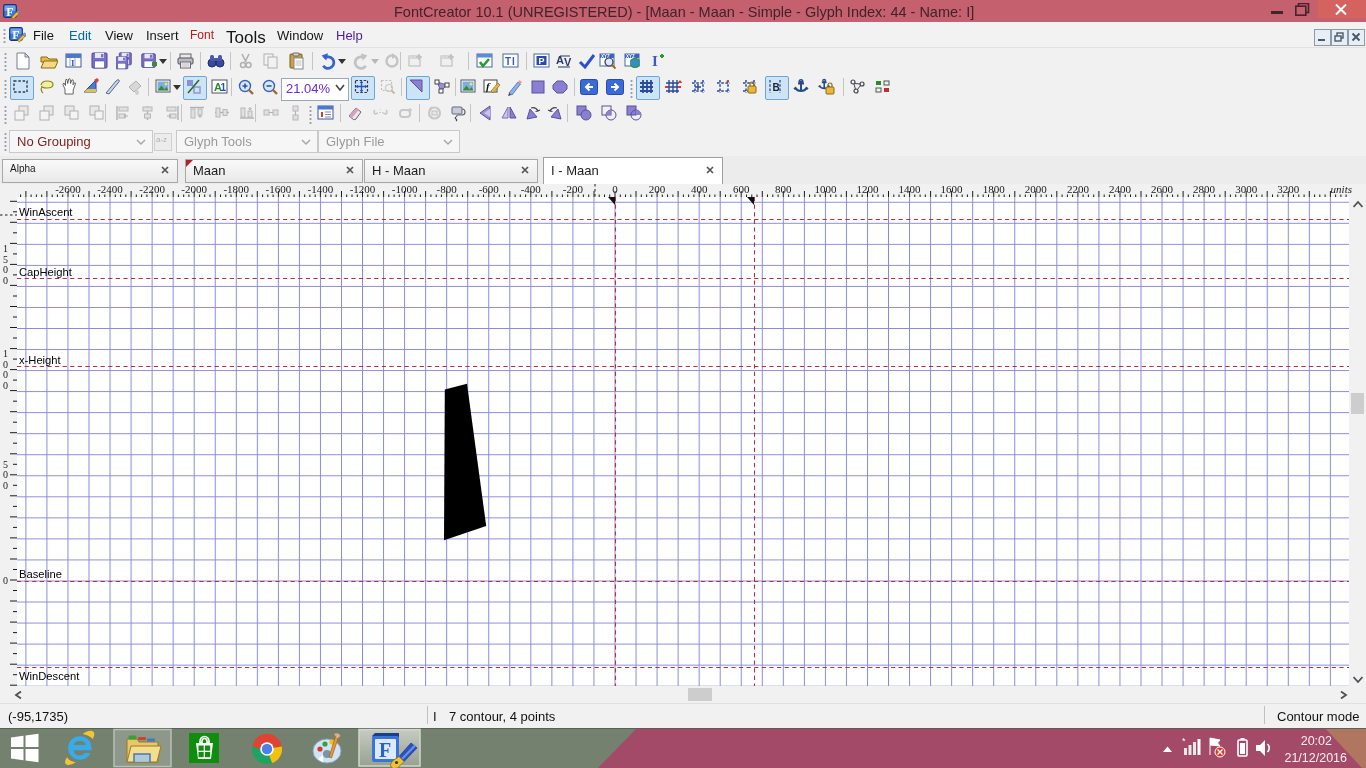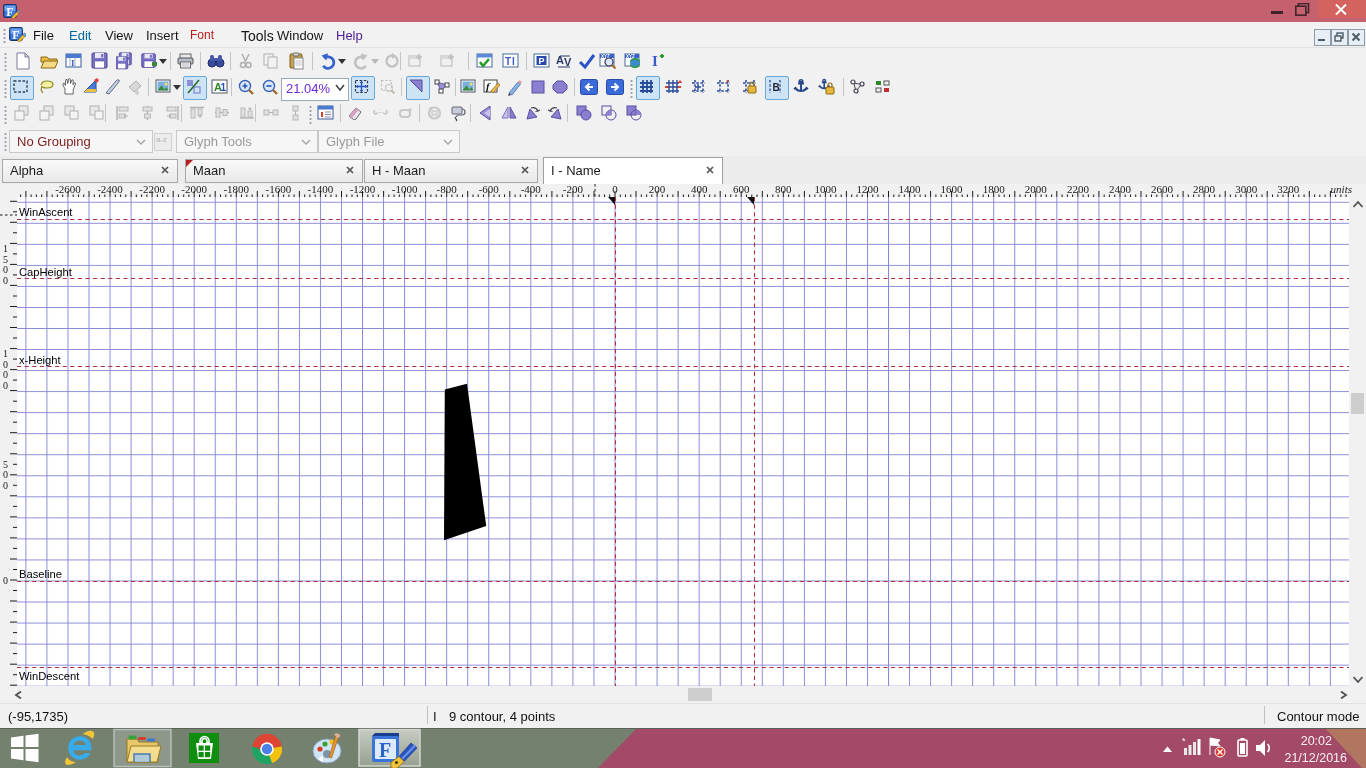--- a/index.html
+++ b/index.html
@@ -9,20 +9,21 @@
 </style></head><body>
 <div id="scr">
 <div class="abs" style="left:0;top:0;width:1366px;height:22px;background:#c5606f"></div>
     <svg style="position:absolute;left:3px;top:4px" width="16" height="15" viewBox="0 0 16 15">
       <rect x="0.7" y="0.7" width="12.6" height="12.6" rx="1.5" fill="#3a78dc" stroke="#17336e" stroke-width="1.2"></rect>
       <rect x="1.5" y="1.5" width="11" height="5.5" rx="1" fill="#6aa0ee"></rect>
       <text x="3.2" y="11.5" font-family="Liberation Serif" font-size="12" font-weight="bold" fill="#fff">F</text>
       <path d="M8.5 13.5 L14 7.5 L16 9.5 L10.5 15 Z" fill="#f0c030" stroke="#7a5a10" stroke-width="0.6"></path>
       <path d="M14 7.5 L15.5 5.8 L17.3 7.8 L16 9.5 Z" fill="#7ab0f0" stroke="#2a4a8a" stroke-width="0.6"></path>
     </svg>
+    <div class="t" style="left:394px;top:4px;font-size:14.5px;color:#40232a">FontCreator 10.1 (UNREGISTERED) - [Maan - Maan - Simple - Glyph Index: 44 - Name: I]</div>
     <div class="abs" style="left:1271px;top:11px;width:12px;height:3px;background:#43242c"></div>
     <svg style="position:absolute;left:1295px;top:3px" width="15" height="13" viewBox="0 0 15 13">
       <rect x="3.5" y="0.5" width="10" height="9" fill="none" stroke="#43242c" stroke-width="1.6"></rect>
       <rect x="0.8" y="3.2" width="10" height="9" fill="#c5606f" stroke="#43242c" stroke-width="1.6"></rect>
     </svg>
     <div class="abs" style="left:1318px;top:0;width:48px;height:18px;background:#d4625e"></div>
     <svg style="position:absolute;left:1335px;top:4px" width="12" height="11" viewBox="0 0 12 11">
       <path d="M1 0.5 L11 10.5 M11 0.5 L1 10.5" stroke="#fff" stroke-width="2"></path>
     </svg>
     <div class="abs" style="left:0;top:22px;width:1366px;height:26px;background:#f2f2f2;border-bottom:1px solid #e2e2e2;box-sizing:border-box"></div>
@@ -32,21 +33,21 @@
       <rect x="1.5" y="1.5" width="11" height="5.5" rx="1" fill="#6aa0ee"></rect>
       <text x="3.2" y="11.5" font-family="Liberation Serif" font-size="12" font-weight="bold" fill="#fff">F</text>
       <path d="M8.5 13.5 L14 7.5 L16 9.5 L10.5 15 Z" fill="#f0c030" stroke="#7a5a10" stroke-width="0.6"></path>
       <path d="M14 7.5 L15.5 5.8 L17.3 7.8 L16 9.5 Z" fill="#7ab0f0" stroke="#2a4a8a" stroke-width="0.6"></path>
     </svg>
     <div class="t" style="left:33px;top:28px;font-size:13px;color:#151515">File</div>
     <div class="t" style="left:69px;top:28px;font-size:13px;color:#0369a1">Edit</div>
     <div class="t" style="left:105px;top:28px;font-size:13px;color:#151515">View</div>
     <div class="t" style="left:146px;top:28px;font-size:13px;color:#151515">Insert</div>
     <div class="t" style="left:190px;top:28px;font-size:12px;color:#b91c1c">Font</div>
-    <div class="t" style="left:241px;top:28px;font-size:14px;color:#151515">Tools</div>
+    <div class="t" style="left:226px;top:28px;font-size:17px;color:#151515">Tools</div>
     <div class="t" style="left:277px;top:28px;font-size:13px;color:#151515">Window</div>
     <div class="t" style="left:336px;top:28px;font-size:13px;color:#4c1d95">Help</div>
     <div class="abs" style="left:1314px;top:29px;width:15px;height:15px;background:#e7eef6;border:1px solid #8e9aa5"></div>
     <div class="abs" style="left:1331px;top:29px;width:15px;height:15px;background:#e7eef6;border:1px solid #8e9aa5"></div>
     <div class="abs" style="left:1348px;top:29px;width:15px;height:15px;background:#e7eef6;border:1px solid #8e9aa5"></div>
     <svg style="position:absolute;left:1316px;top:31px" width="12" height="12" viewBox="0 0 12 12">
       <rect x="2" y="8" width="7" height="2" fill="#4a5a68"></rect>
     </svg>
     <svg style="position:absolute;left:1333px;top:31px" width="12" height="12" viewBox="0 0 12 12">
       <rect x="4" y="2" width="6" height="5" fill="none" stroke="#4a5a68" stroke-width="1.4"></rect>
@@ -518,39 +519,39 @@
     <svg style="position:absolute;left:301px;top:139px" width="10" height="7" viewBox="0 0 10 7">
       <path d="M1 1 l4 4 l4 -4" fill="none" stroke="#a8a8a8" stroke-width="1.5"></path>
     </svg>
     <div class="abs" style="left:318px;top:130px;width:140px;height:21px;background:#f6f6f6;border:1px solid #c9c9c9"></div>
     <div class="t" style="left:326px;top:134px;font-size:13px;color:#9a9a9a">Glyph File</div>
     <svg style="position:absolute;left:443px;top:139px" width="10" height="7" viewBox="0 0 10 7">
       <path d="M1 1 l4 4 l4 -4" fill="none" stroke="#a8a8a8" stroke-width="1.5"></path>
     </svg>
     <div class="abs" style="left:0;top:156px;width:1366px;height:28px;background:#ececec"></div>
     <div class="abs" style="left:2px;top:159px;width:176px;height:24px;background:linear-gradient(#f9f9f9,#e9e9e9);border:1px solid #a8a8a8;box-sizing:border-box"></div>
-    <div class="t" style="left:10px;top:163px;font-size:13px;color:#1a1a1a">Alpha</div>
+    <div class="t" style="left:10px;top:163px;font-size:10px;color:#1a1a1a">Alpha</div>
     <svg style="position:absolute;left:160px;top:165px" width="10" height="10" viewBox="0 0 10 10">
       <path d="M2 2 L8 8 M8 2 L2 8" stroke="#555" stroke-width="1.7"></path>
     </svg>
     <div class="abs" style="left:185px;top:159px;width:178px;height:24px;background:linear-gradient(#f9f9f9,#e9e9e9);border:1px solid #a8a8a8;box-sizing:border-box"></div>
     <div class="t" style="left:193px;top:163px;font-size:13px;color:#1a1a1a">Maan</div>
     <svg style="position:absolute;left:345px;top:165px" width="10" height="10" viewBox="0 0 10 10">
       <path d="M2 2 L8 8 M8 2 L2 8" stroke="#555" stroke-width="1.7"></path>
     </svg>
     <svg style="position:absolute;left:186px;top:160px" width="8" height="8" viewBox="0 0 8 8">
       <path d="M0 0 h7 L0 7 Z" fill="#b62020"></path>
     </svg>
     <div class="abs" style="left:364px;top:159px;width:174px;height:24px;background:linear-gradient(#f9f9f9,#e9e9e9);border:1px solid #a8a8a8;box-sizing:border-box"></div>
     <div class="t" style="left:372px;top:163px;font-size:13px;color:#1a1a1a">H - Maan</div>
     <svg style="position:absolute;left:520px;top:165px" width="10" height="10" viewBox="0 0 10 10">
       <path d="M2 2 L8 8 M8 2 L2 8" stroke="#555" stroke-width="1.7"></path>
     </svg>
     <div class="abs" style="left:543px;top:157px;width:180px;height:27px;background:#fff;border:1px solid #9f9f9f;border-bottom:none;box-sizing:border-box"></div>
-    <div class="t" style="left:551px;top:163px;font-size:13px;color:#1a1a1a">I - Name</div>
+    <div class="t" style="left:551px;top:163px;font-size:13px;color:#1a1a1a">I - Maan</div>
     <svg style="position:absolute;left:705px;top:165px" width="10" height="10" viewBox="0 0 10 10">
       <path d="M2 2 L8 8 M8 2 L2 8" stroke="#555" stroke-width="1.7"></path>
     </svg>
     <div class="abs" style="left:0;top:184px;width:1366px;height:13px;background:#f1f1f1"></div>
     <svg style="position:absolute;left:0;top:184px" width="1366" height="13" viewBox="0 0 1366 13">
       <text x="68.0" y="9" font-family="Liberation Serif" font-size="11" fill="#1a1a1a" text-anchor="middle">-2600</text>
       <text x="110.0" y="9" font-family="Liberation Serif" font-size="11" fill="#1a1a1a" text-anchor="middle">-2400</text>
       <text x="152.1" y="9" font-family="Liberation Serif" font-size="11" fill="#1a1a1a" text-anchor="middle">-2200</text>
       <text x="194.2" y="9" font-family="Liberation Serif" font-size="11" fill="#1a1a1a" text-anchor="middle">-2000</text>
       <text x="236.3" y="9" font-family="Liberation Serif" font-size="11" fill="#1a1a1a" text-anchor="middle">-1800</text>
@@ -637,21 +638,21 @@
       <path d="M0.5 7 L5 2 L9.5 7" fill="none" stroke="#505050" stroke-width="1.8"></path>
     </svg>
     <div class="abs" style="left:1351px;top:393px;width:13px;height:21px;background:#cdcdcd"></div>
     <svg style="position:absolute;left:1353px;top:676px" width="10" height="8" viewBox="0 0 10 8">
       <path d="M0.5 1 L5 6 L9.5 1" fill="none" stroke="#505050" stroke-width="1.8"></path>
     </svg>
     <div class="abs" style="left:0;top:703px;width:1366px;height:25px;background:#f1f1f1;border-top:1px solid #e0e0e0"></div>
     <div class="t" style="left:8px;top:709px;font-size:13px;color:#111">(-95,1735)</div>
     <div class="abs" style="left:427px;top:706px;width:1px;height:18px;background:#c0c0c0"></div>
     <div class="t" style="left:433px;top:709px;font-size:13px;color:#111">I</div>
-    <div class="t" style="left:449px;top:709px;font-size:13px;color:#111">9 contour, 4 points</div>
+    <div class="t" style="left:449px;top:709px;font-size:13px;color:#111">7 contour, 4 points</div>
     <div class="abs" style="left:1264px;top:706px;width:1px;height:18px;background:#c0c0c0"></div>
     <div class="t" style="left:1277px;top:709px;font-size:13px;color:#111">Contour mode</div>
     <svg style="position:absolute;left:0;top:728px" width="1366" height="40" viewBox="0 0 1366 40">
       <rect width="1366" height="40" fill="#75816f"></rect>
       <polygon points="637,0 1366,0 1366,40 598,40" fill="#a24a68"></polygon>
       <polygon points="1325,0 1366,0 1366,40 1362,40" fill="#b1765f"></polygon>
       <rect width="1366" height="1" fill="#5a6058" y="0"></rect>
       <g fill="#fff">
         <polygon points="11,9.5 23.5,7.8 23.5,19 11,19"></polygon>
         <polygon points="25.5,7.5 38.5,5.8 38.5,19 25.5,19"></polygon>

